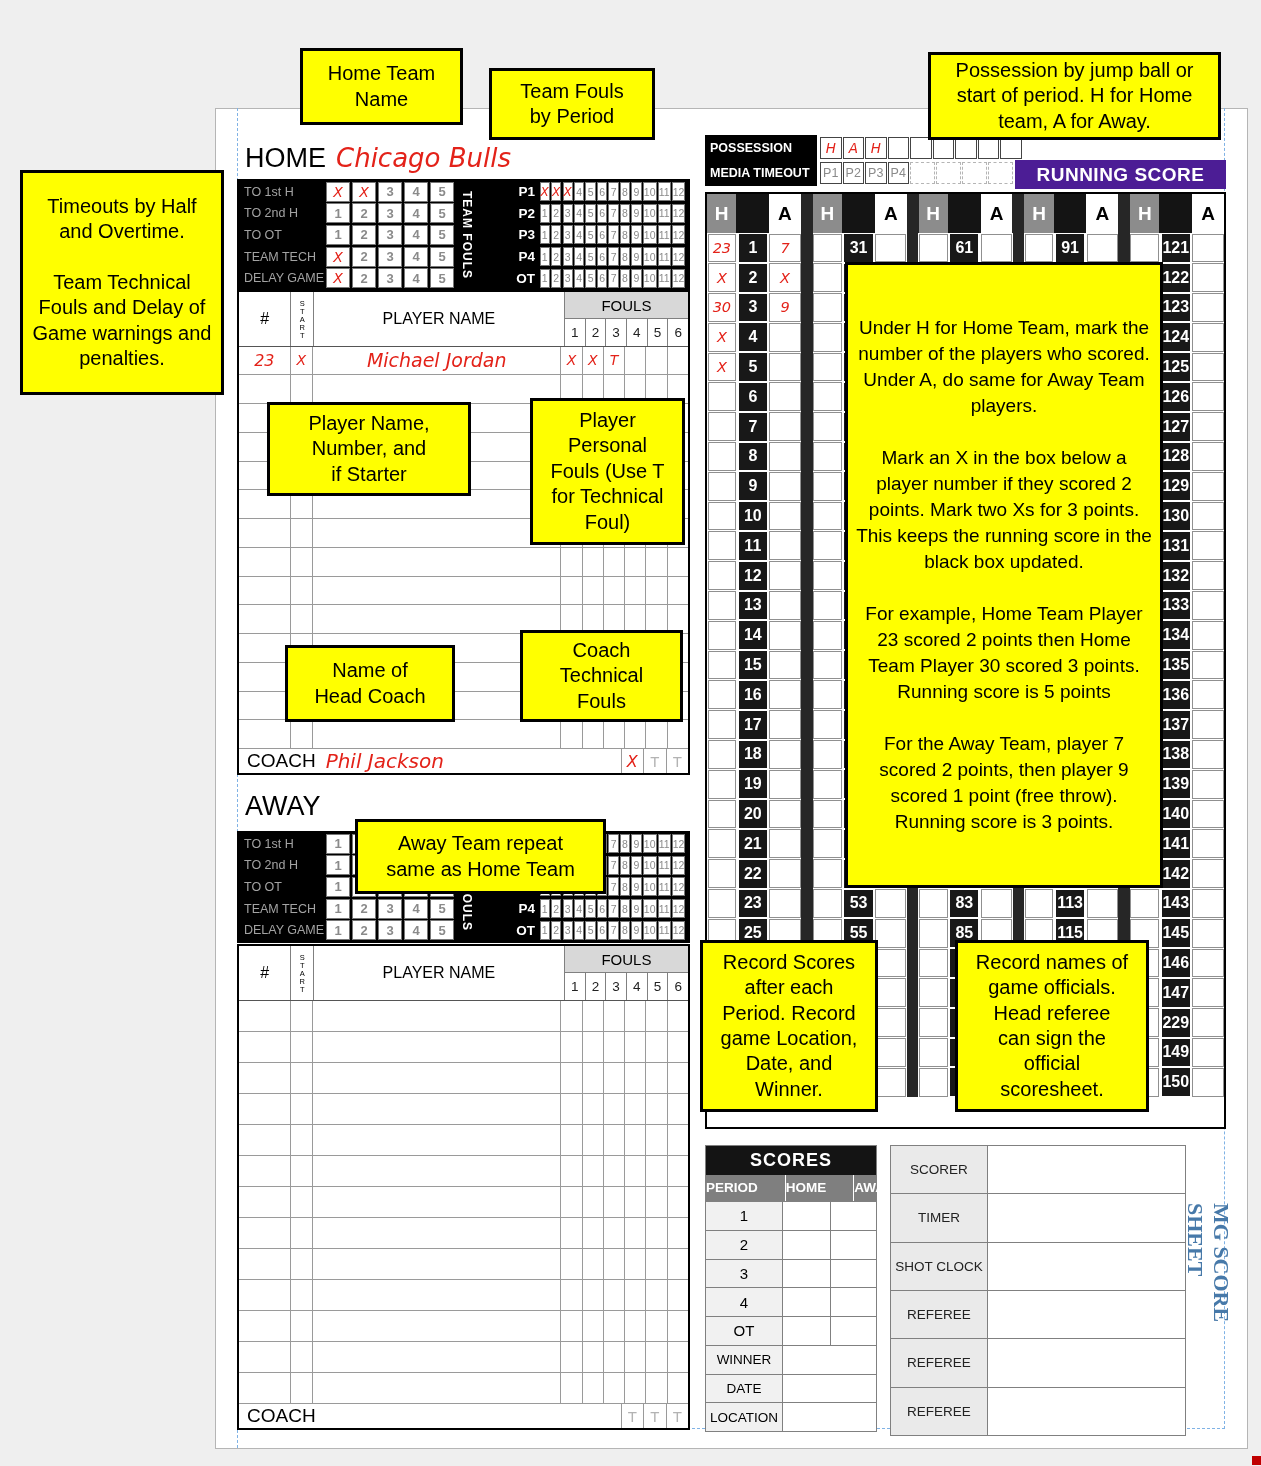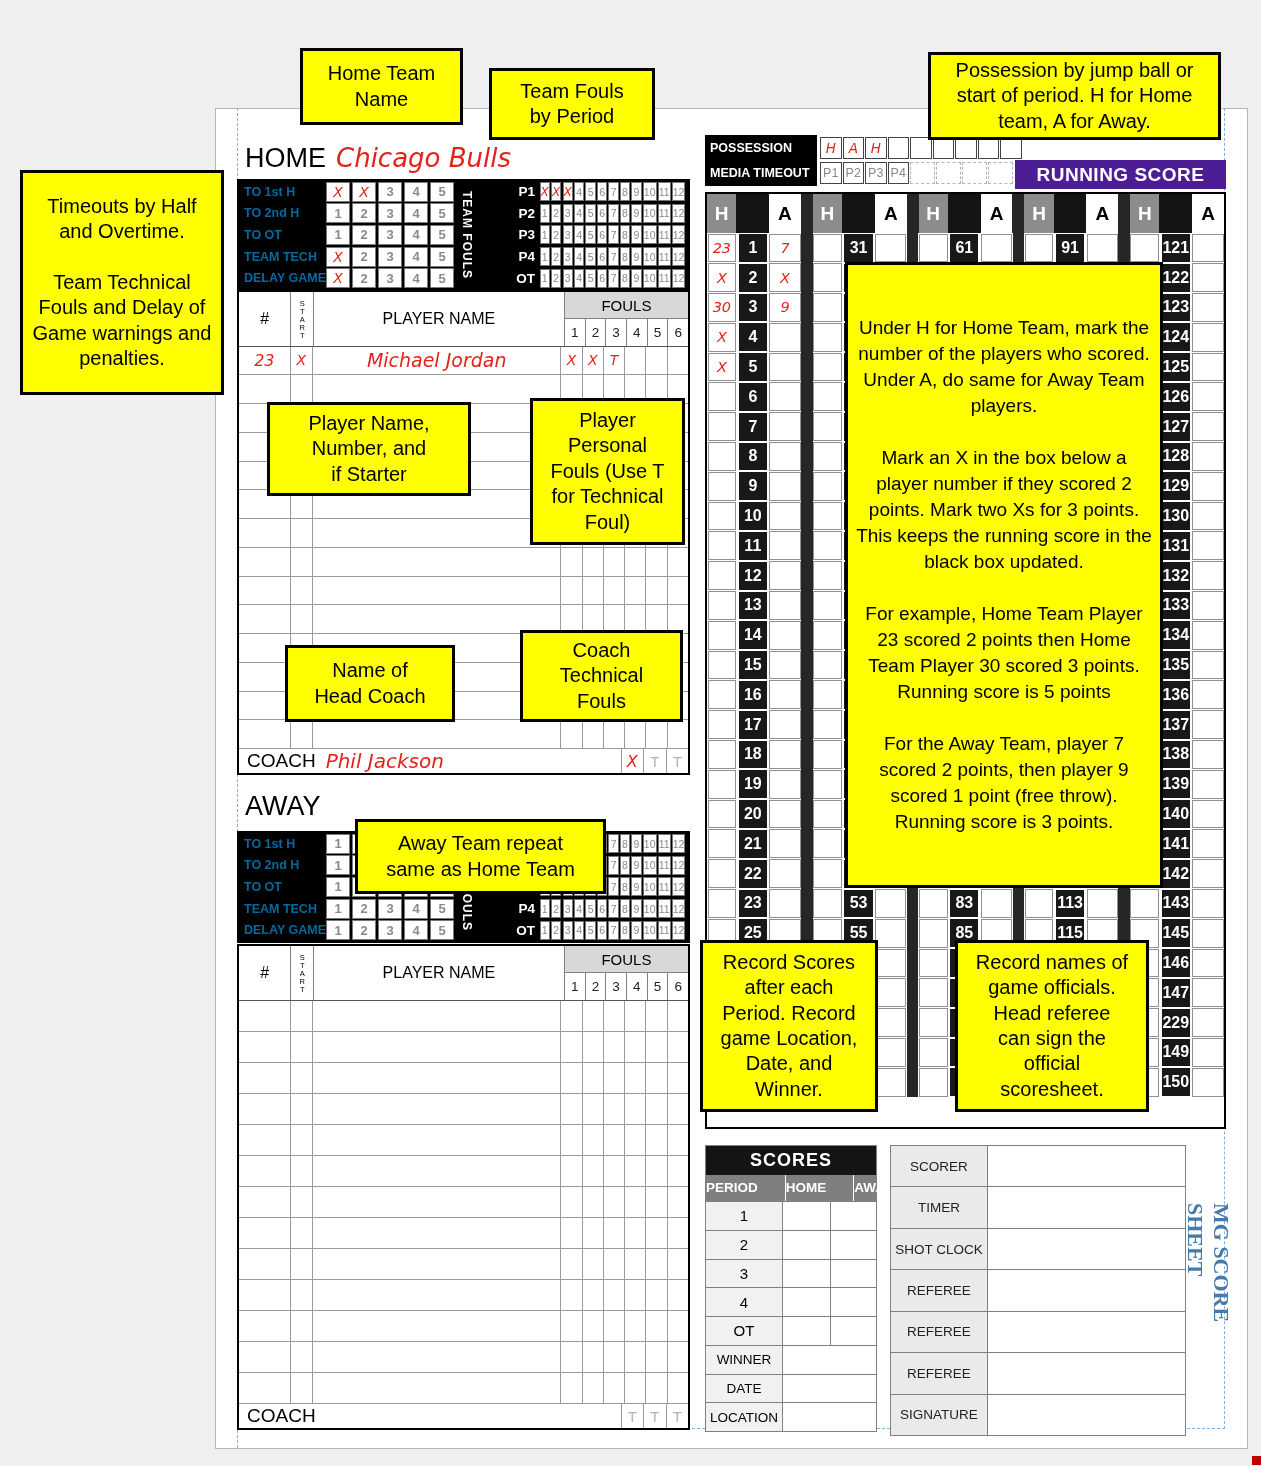--- a/index.html
+++ b/index.html
@@ -8,21 +8,21 @@
   .page{left:215px;top:108px;width:1033px;height:1341px;background:#fff;border:1px solid #b5b5b5;}
   .guide{z-index:1;}
   
   .hw{font-family:"DejaVu Sans",sans-serif;font-style:italic;color:#e32219;text-align:right;}
   
   .sec-title{font-size:27px;color:#000;display:flex;align-items:center;gap:10px;z-index:2;}
   .sec-title .team{font-size:26px;}
   
   .to-block{background:#000;border:2px solid #000;z-index:2;display:flex;flex-direction:column;}
   .to-row{display:flex;align-items:center;height:21.6px;}
-  .to-label{width:81px;color:#0369a1;font-weight:bold;font-size:12.5px;padding-left:5px;white-space:nowrap;}
+  .to-label{width:81px;color:#a3a3a3;font-weight:normal;font-size:12.5px;padding-left:5px;white-space:nowrap;}
   .to-cells{width:130px;display:flex;}
   .tcell{width:23px;height:18px;margin:0 1.2px;background:#fff;border:1px solid #777;color:#8a8a8a;font-size:13px;font-weight:bold;display:flex;align-items:center;justify-content:center;}
   .tcell.hw{color:#e32219;font-weight:normal;font-size:14px;}
   .to-strip-space{width:34px;}
   .to-strip{left:211px;top:0;width:34px;height:100%;display:flex;align-items:center;justify-content:center;color:#fff;font-weight:bold;font-size:12px;writing-mode:vertical-rl;letter-spacing:1px;z-index:3;}
   .p-label{width:46px;color:#fff;font-weight:bold;font-size:13.5px;text-align:right;padding-right:4px;}
   .p-cells{flex:1;display:flex;padding-right:2px;}
   .pcell{flex:1;height:17px;margin:0 0.6px;background:#fff;border:1px solid #777;color:#8a8a8a;font-size:10.5px;display:flex;align-items:center;justify-content:center;}
   .pcell.hw{color:#e32219;font-size:12px;}
   
@@ -1464,24 +1464,20 @@
         <div class="oval"></div>
       </div>
       <div class="orow">
         <div class="olabel">REFEREE</div>
         <div class="oval"></div>
       </div>
       <div class="orow">
         <div class="olabel">REFEREE</div>
         <div class="oval"></div>
       </div>
-      <div class="orow">
-        <div class="olabel">SIGNATURE</div>
-        <div class="oval"></div>
-      </div>
     </div>
 
   <div class="abs brand" style="left:1190px;top:1203px;width:36px;height:150px;">MG SCORE SHEET</div>
 
   <div class="callout" style="left:300px;top:48px;width:163px;height:77px;">Home Team
 Name</div>
   <div class="callout" style="left:489px;top:68px;width:166px;height:72px;">Team Fouls
 by Period</div>
   <div class="callout" style="left:928px;top:52px;width:293px;height:88px;">Possession by jump ball or start of period. H for Home team, A for Away.</div>
   <div class="callout" style="left:20px;top:170px;width:204px;height:225px;">Timeouts by Half and Overtime.

